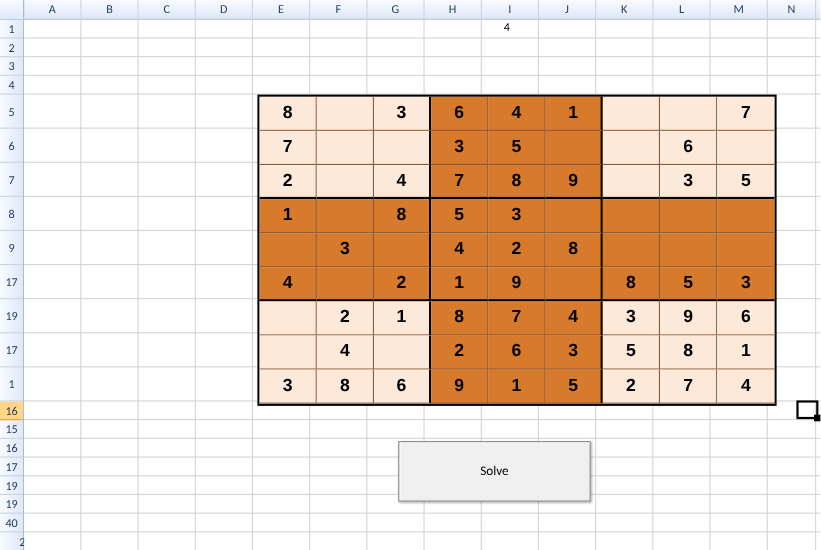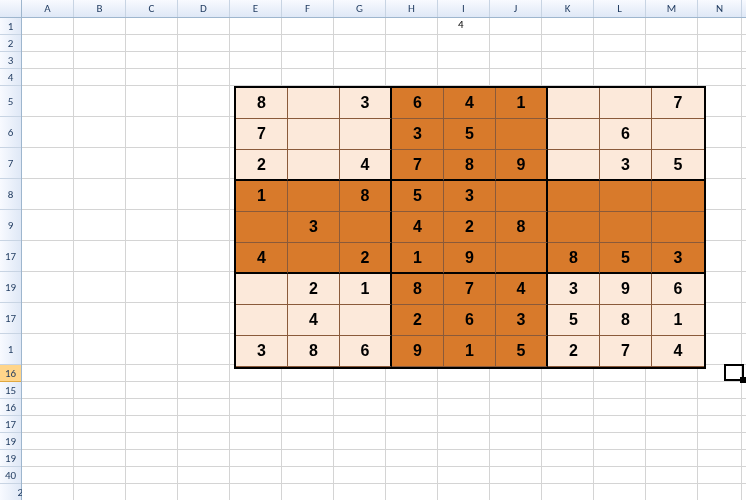--- a/index.html
+++ b/index.html
@@ -289,19 +289,20 @@
           <div class="scell light br" style="height: 31px;">6</div>
           <div class="scell dark" style="height: 31px;">9</div>
           <div class="scell dark" style="height: 31px;">1</div>
           <div class="scell dark br" style="height: 31px;">5</div>
           <div class="scell light" style="height: 31px;">2</div>
           <div class="scell light" style="height: 31px;">7</div>
           <div class="scell light br" style="height: 31px; border-right: none;">4</div>
         </div>
       </div>
 
+    <button class="solve-btn" style="left:340px; top:383px;">Solve</button>
 
     <div class="cursor-box" style="left:702px; top:346px; width:20px; height:17px;">
       <div class="cursor-handle"></div>
     </div>
 
   </div>
 </div>
 
 </body></html>

